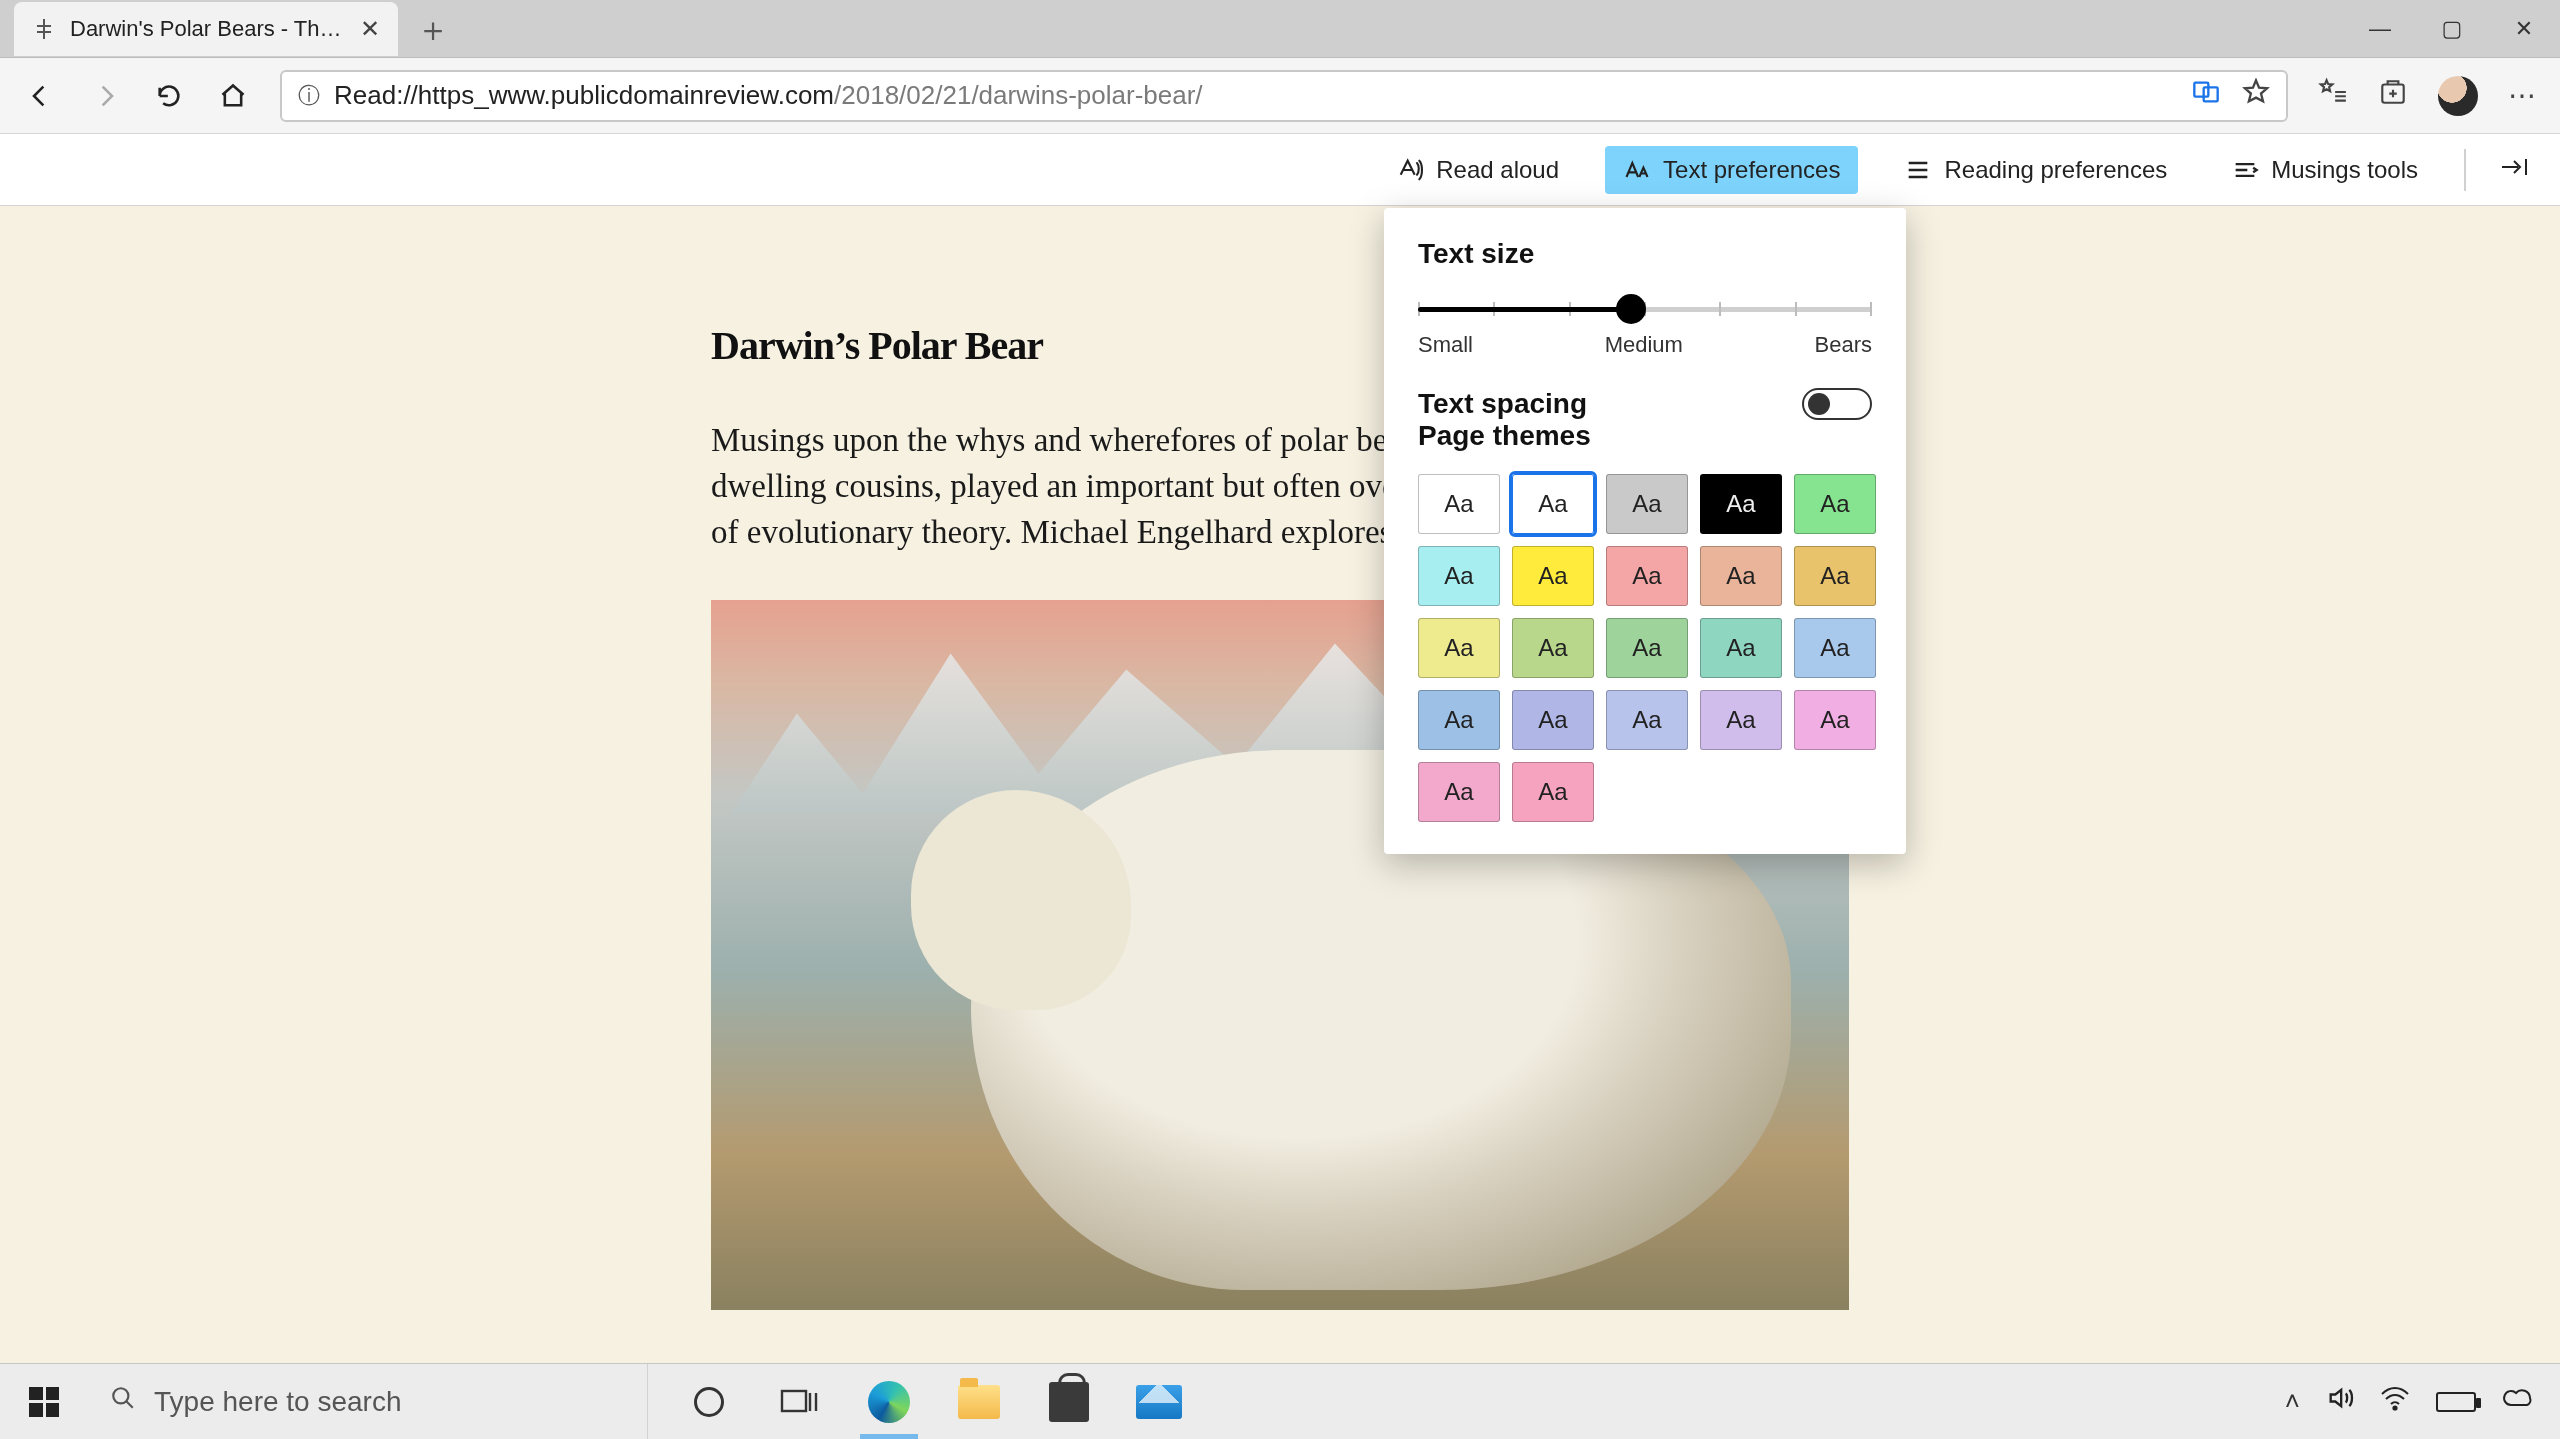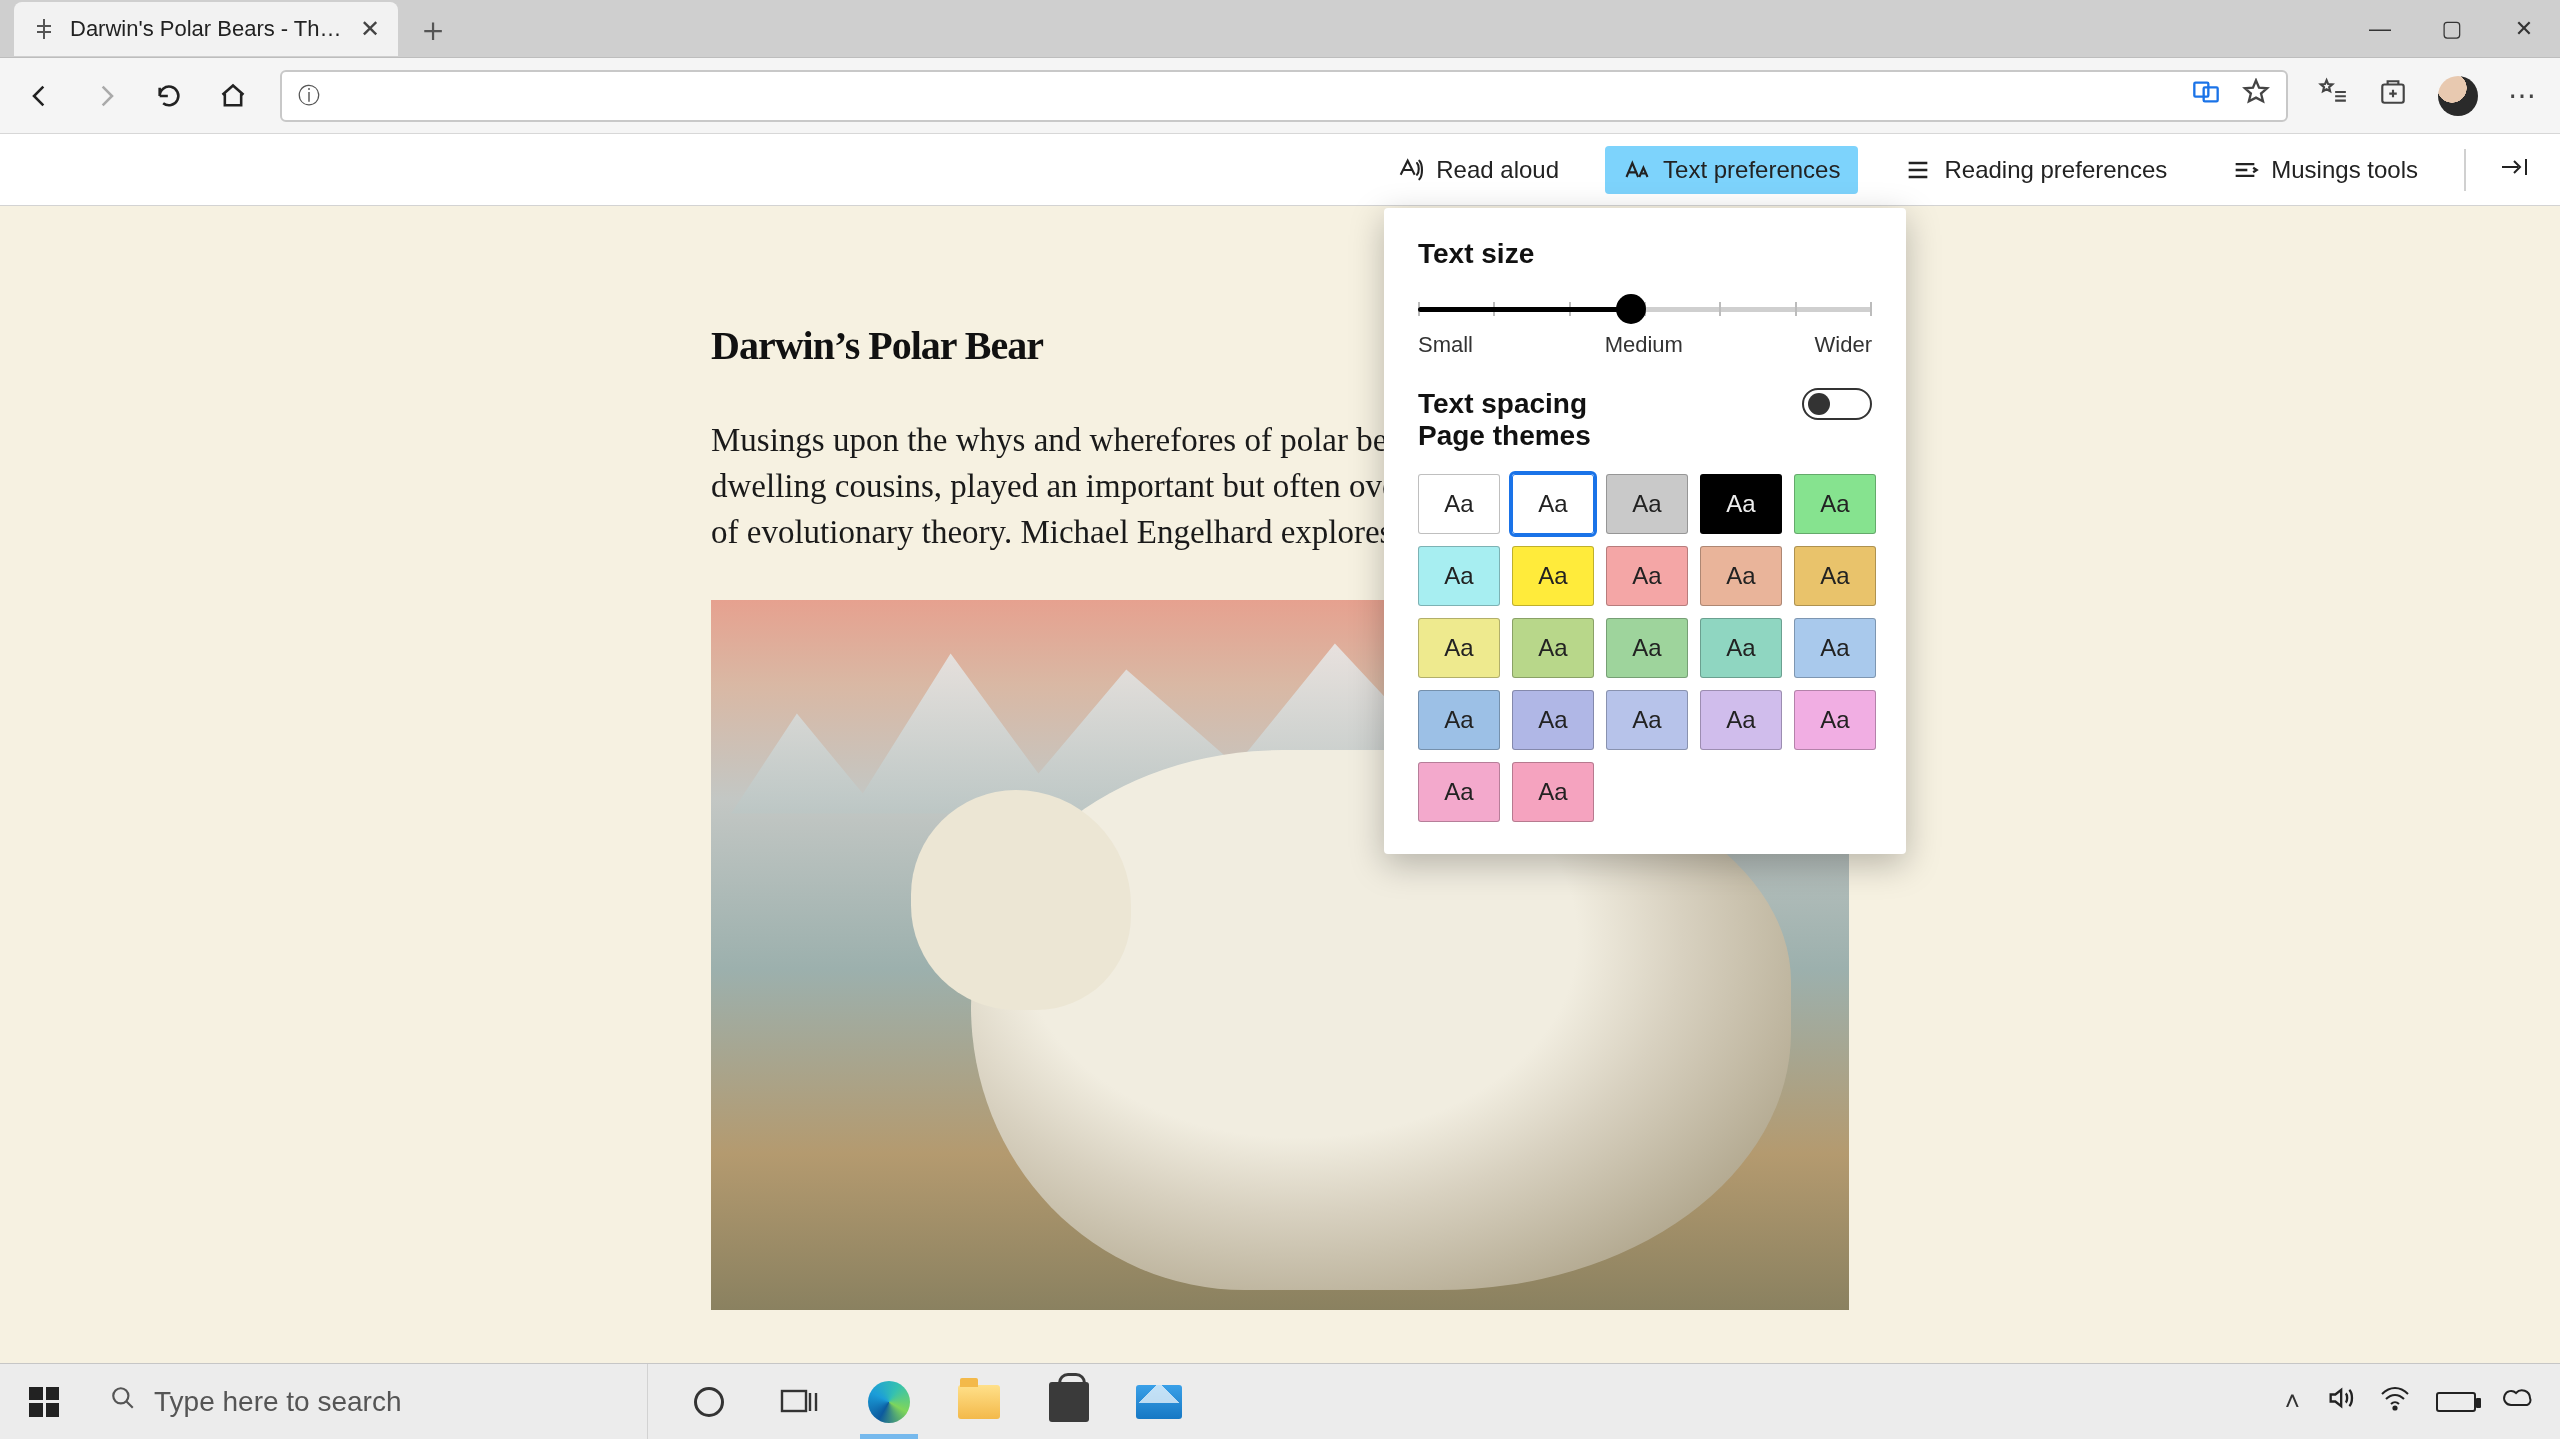--- a/index.html
+++ b/index.html
@@ -126,20 +126,21 @@
       </svg>
   </span>
   <span class="nav-btn">
     <svg class="svg-ico" viewBox="0 0 24 24" fill="none" stroke="#222" stroke-width="2.2">
         <path d="M3 11l9-8 9 8M5 10v10h14V10"></path>
       </svg>
   </span>
 
   <div class="addr">
     <span class="addr-info">ⓘ</span>
+    <span><span class="url-prefix">Read://https_www.publicdomainreview.com</span><span class="url-path">/2018/02/21/darwins-polar-bear/</span></span>
     <div class="addr-right">
       <span class="aicon">
         <svg class="svg-ico" viewBox="0 0 24 24" fill="none" stroke="#1a73e8" stroke-width="2">
             <rect x="2" y="4" width="12" height="12" rx="1"></rect>
             <rect x="10" y="8" width="12" height="12" rx="1"></rect>
           </svg>
       </span>
       <span class="aicon">
         <svg class="svg-ico" viewBox="0 0 24 24" fill="none" stroke="#444" stroke-width="2">
             <path d="M12 2l2.6 6.3 6.9.5-5.2 4.5 1.7 6.7L12 16.8 5.9 20l1.7-6.7L2.5 8.8l6.9-.5z"></path>
@@ -224,21 +225,21 @@
         <span></span>
         <span></span>
         <span></span>
       </div>
     <div class="slider-fill"></div>
     <div class="slider-thumb"></div>
   </div>
   <div class="slider-labels">
     <span>Small</span>
     <span>Medium</span>
-    <span>Wider</span>
+    <span>Bears</span>
   </div>
 
   <div class="row">
     <div class="pop-h" style="margin-bottom:0">Text spacing</div>
     <div class="toggle">
         <div class="knob"></div>
       </div>
   </div>
 
   <div class="pop-h">Page themes</div>

